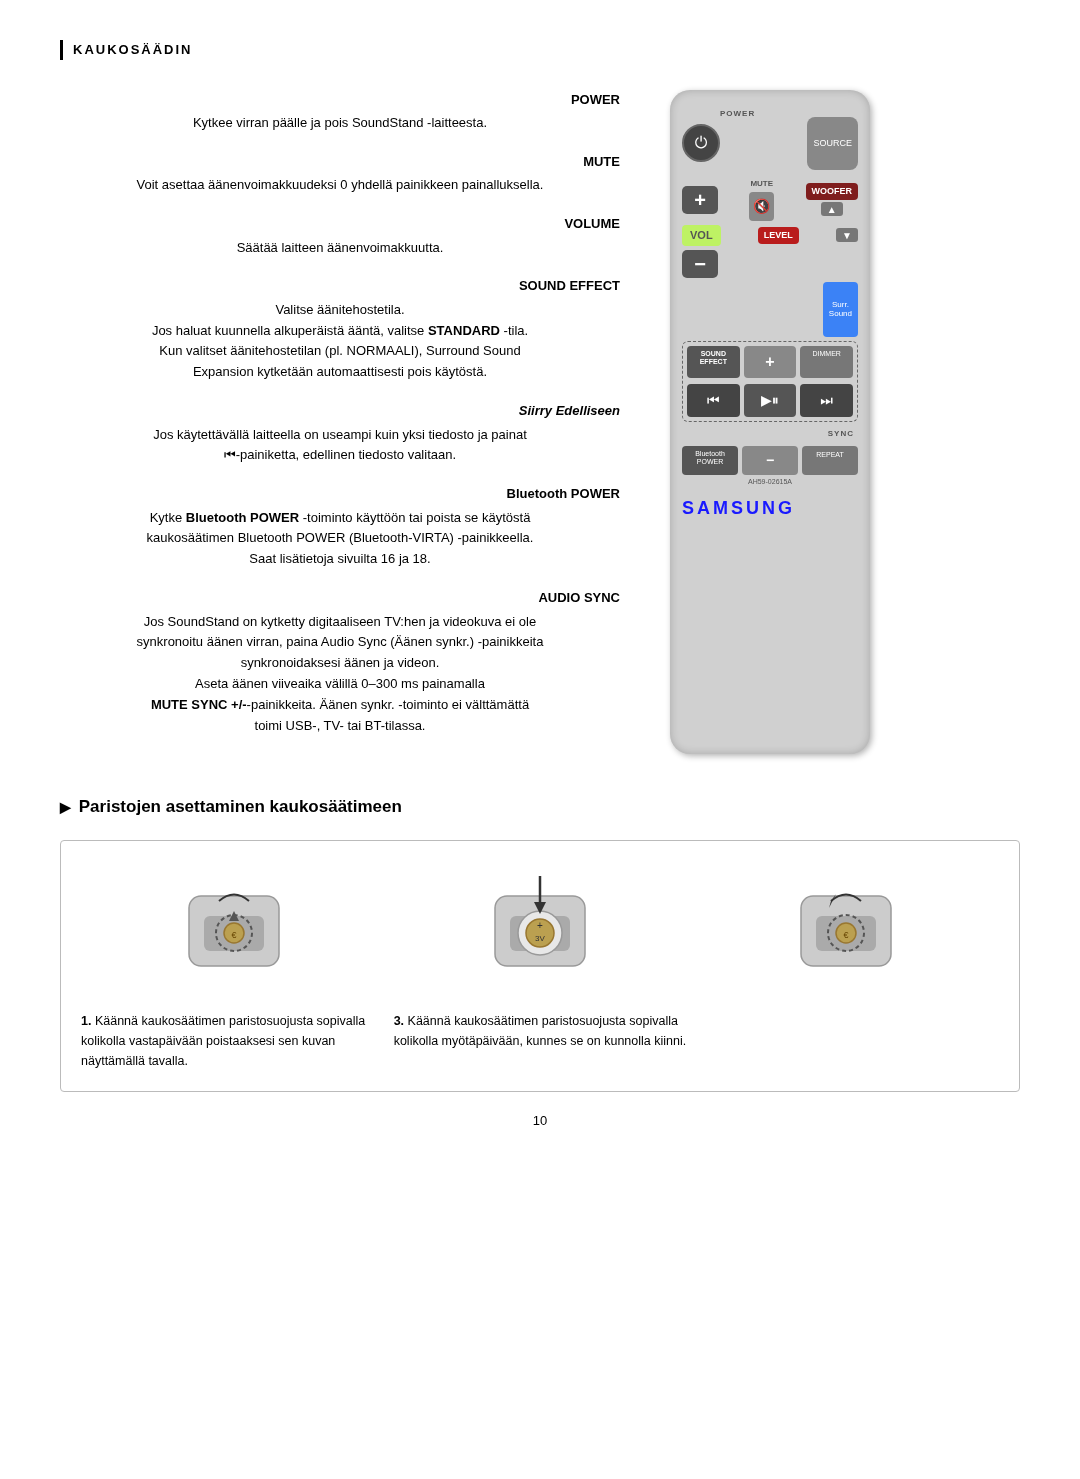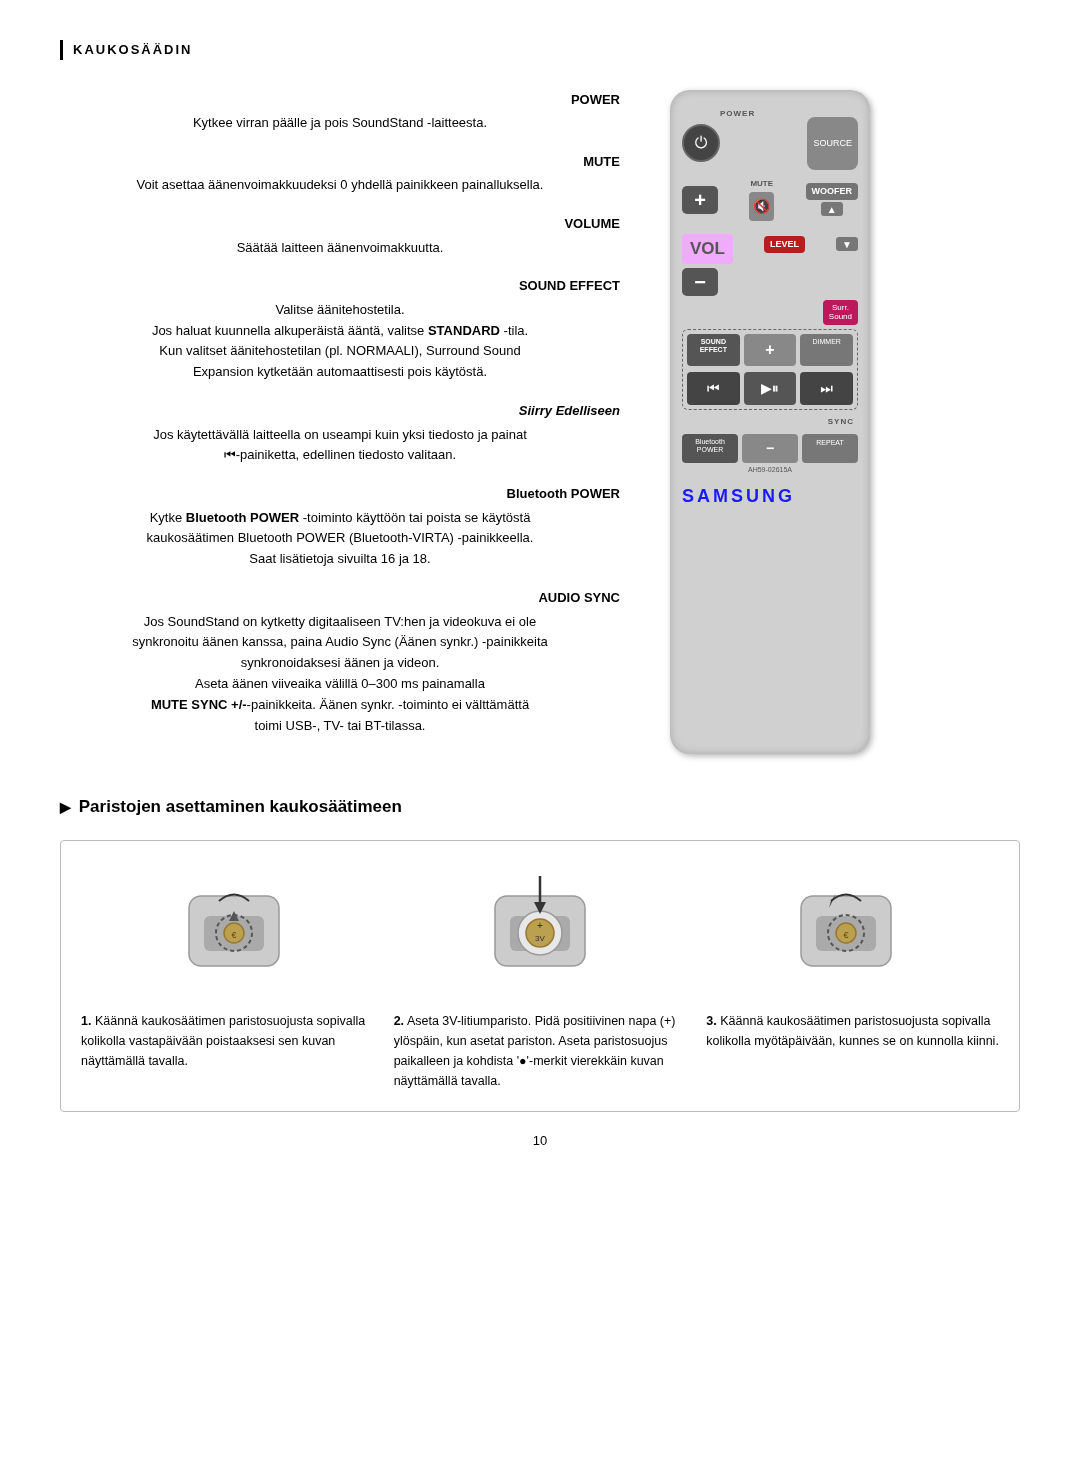--- a/index.html
+++ b/index.html
@@ -135,24 +135,24 @@
       color: #fff;
     }
 
     .surr-sound {
       display: flex;
       justify-content: flex-end;
       margin-bottom: 4px;
     }
 
     .surr-btn {
-      background: #be185d;
+      background: #3b82f6;
       color: #fff;
       font-size: 8px;
-      padding: 3px 6px;
+      padding: 18px 6px;
       border-radius: 4px;
       text-align: center;
       line-height: 1.2;
     }
 
     .sound-row {
       display: grid;
       grid-template-columns: 1fr 1fr 1fr;
       gap: 4px;
       margin-bottom: 6px;
@@ -395,21 +395,21 @@
     <div class="text-block">
       <span class="label">Bluetooth POWER</span>
       <p>Kytke <strong>Bluetooth POWER</strong> -toiminto käyttöön tai poista se käytöstä</p>
       <p>kaukosäätimen Bluetooth POWER (Bluetooth-VIRTA) -painikkeella.</p>
       <p>Saat lisätietoja sivuilta 16 ja 18.</p>
     </div>
 
     <div class="text-block">
       <span class="label">AUDIO SYNC</span>
       <p>Jos SoundStand on kytketty digitaaliseen TV:hen ja videokuva ei ole</p>
-      <p>synkronoitu äänen kanssa, paina Audio Sync (Äänen synkr.) -painikkeita</p>
+      <p>synkronoitu äänen virran, paina Audio Sync (Äänen synkr.) -painikkeita</p>
       <p>synkronoidaksesi äänen ja videon.</p>
       <p>Aseta äänen viiveaika välillä 0–300 ms painamalla</p>
       <p><strong>MUTE SYNC +/-</strong>-painikkeita. Äänen synkr. -toiminto ei välttämättä</p>
       <p>toimi USB-, TV- tai BT-tilassa.</p>
     </div>
   </div>
 
   <div class="remote-section">
     <div class="remote">
 
@@ -425,28 +425,28 @@
 
       <div style="display:flex;justify-content:space-between;align-items:center;margin-bottom:4px;margin-top:6px;">
         <div style="display:flex;align-items:center;gap:6px;">
           <div class="vol-plus">+</div>
         </div>
         <div style="display:flex;flex-direction:column;align-items:center;gap:2px;">
           <div style="font-size:8px;font-weight:bold;color:#555;">MUTE</div>
           <div class="btn-mute-icon">🔇</div>
         </div>
         <div style="display:flex;flex-direction:column;align-items:center;gap:2px;">
-          <div style="font-size:9px;font-weight:bold;color:#fff;background:#737373;border-radius:4px;padding:2px 6px;">WOOFER</div>
+          <div style="font-size:9px;font-weight:bold;color:#fff;background:#7f1d1d;border-radius:4px;padding:2px 6px;">WOOFER</div>
           <div class="arrow-btn">▲</div>
         </div>
       </div>
 
       <div style="display:flex;justify-content:space-between;align-items:center;margin-bottom:4px;">
         <div style="display:flex;align-items:center;gap:6px;">
-          <div style="font-size:17px;font-weight:bold;color:#555;background:#f0abfc;border-radius:4px;padding:2px 8px;margin-top:9px;">VOL</div>
+          <div style="font-size:11px;font-weight:bold;color:#555;background:#bef264;border-radius:4px;padding:2px 8px;">VOL</div>
         </div>
         <div style="font-size:9px;font-weight:bold;color:#fff;background:#b91c1c;border-radius:4px;padding:2px 6px;">LEVEL</div>
         <div class="arrow-btn">▼</div>
       </div>
       <div style="display:flex;justify-content:flex-start;margin-bottom:4px;">
         <div class="vol-minus" style="width:36px;height:28px;background:#555;border-radius:5px;display:flex;align-items:center;justify-content:center;color:#fff;font-size:20px;font-weight:bold;">−</div>
       </div>
 
       <div class="surr-sound">
         <div class="surr-btn">
@@ -550,23 +550,19 @@
       </svg>
     </div>
   </div>
 
   <div class="battery-instructions">
     <div class="battery-step">
       <span class="step-number">1.</span>
       <span>Käännä kaukosäätimen paristosuojusta sopivalla kolikolla vastapäivään poistaaksesi sen kuvan näyttämällä tavalla.</span>
     </div>
     <div class="battery-step">
-      <span class="step-number">2.</span>
-      <span>Aseta 3V-litiumparisto. Pidä positiivinen napa (+) ylöspäin, kun asetat pariston. Aseta paristosuojus paikalleen ja kohdista '●'-merkit vierekkäin kuvan näyttämällä tavalla.</span>
-    </div>
-    <div class="battery-step">
       <span class="step-number">3.</span>
       <span>Käännä kaukosäätimen paristosuojusta sopivalla kolikolla myötäpäivään, kunnes se on kunnolla kiinni.</span>
     </div>
   </div>
 </div>
 
 <div class="page-number">10</div>
 
 </body></html>

